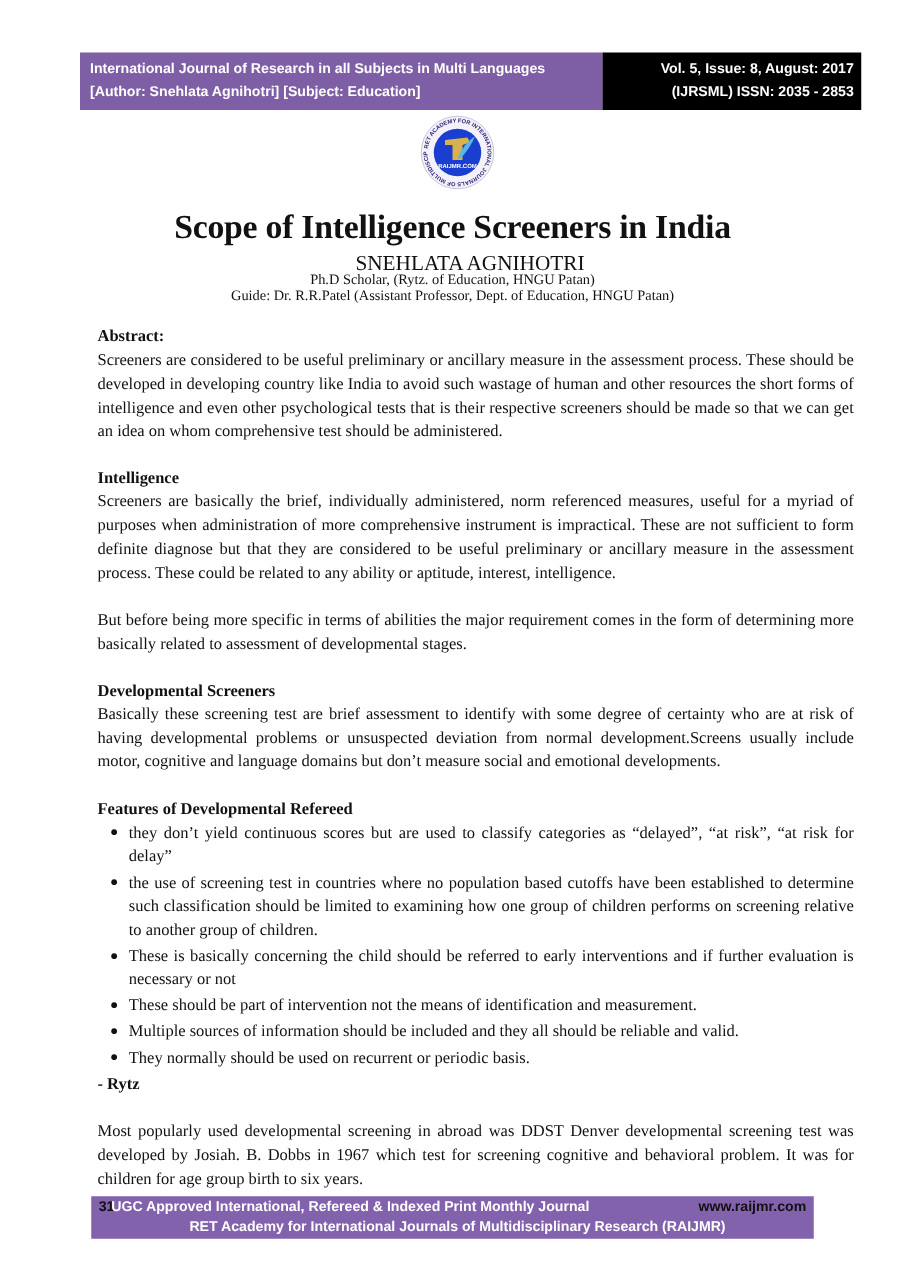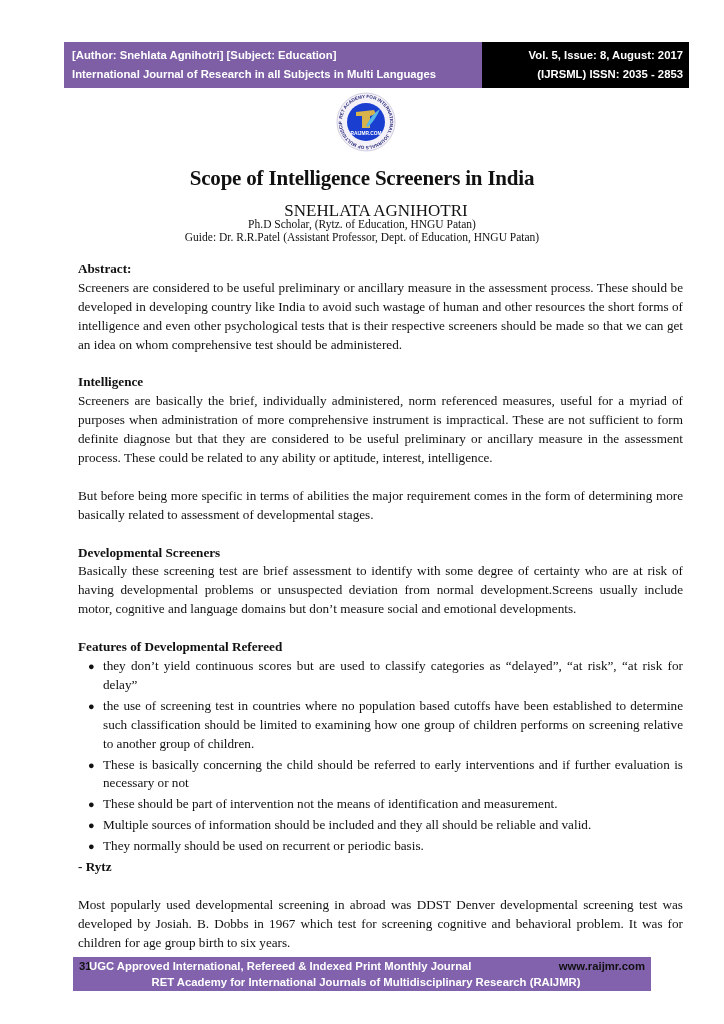--- a/index.html
+++ b/index.html
@@ -14,21 +14,21 @@
   .hdr-right { background: #000; flex: 1; height: 100%; box-sizing: border-box; padding: 4px 6px 0 0;
                color: #fff; font-family: "Liberation Sans", "DejaVu Sans", sans-serif; font-size: 11.3px;
                font-weight: bold; line-height: 19px; text-align: right; white-space: nowrap; }
   .hdr-right div:nth-child(2) { padding-right: 0; }
 
   
   .logo { position: absolute; left: 336px; top: 92px; width: 60px; height: 60px; }
 
   
   .title { position: absolute; left: 0; top: 166px; width: 724px; text-align: center;
-           font-size: 21px; font-weight: bold; letter-spacing: -0.2px; }
+           font-size: 27px; font-weight: bold; letter-spacing: -0.2px; }
   .author { position: absolute; left: 0; top: 204px; width: 724px; text-align: center; font-size: 11.5px; line-height: 13.5px; }
   .author div { white-space: nowrap; }
 
   
   .content { position: absolute; left: 78px; top: 260px; width: 605px; font-size: 13.2px; line-height: 18.9px; }
   .content p { margin: 0; text-align: justify; }
   .content h2 { margin: 0; font-size: 13.2px; font-weight: bold; line-height: 18.9px; }
   .gap { height: 18.9px; }
   ul.feat { list-style: none; margin: 0; padding: 0; }
   ul.feat li { position: relative; padding-left: 25px; text-align: justify; margin-bottom: 2px; }
@@ -43,22 +43,22 @@
   .ftr-page { position: absolute; left: 6px; color: #111; }
   .ftr-journal { position: absolute; left: 16px; text-align: right; }
   .ftr-url { position: absolute; right: 6px; color: #111; }
   .ftr-row2 { text-align: center; white-space: nowrap; padding-left: 8px; }
 </style>
 </head>
 <body>
 
 <div class="hdr">
   <div class="hdr-left">
+    <div>International Journal of Research in all Subjects in Multi Languages</div>
     <div>[Author: Snehlata Agnihotri] [Subject: Education]</div>
-    <div>International Journal of Research in all Subjects in Multi Languages</div>
   </div>
   <div class="hdr-right">
     <div>Vol. 5, Issue: 8, August: 2017</div>
     <div>(IJRSML)  ISSN: 2035 - 2853</div>
   </div>
 </div>
 
 <div class="logo">
   <svg width="60" height="60" viewBox="0 0 60 60">
     <defs>

